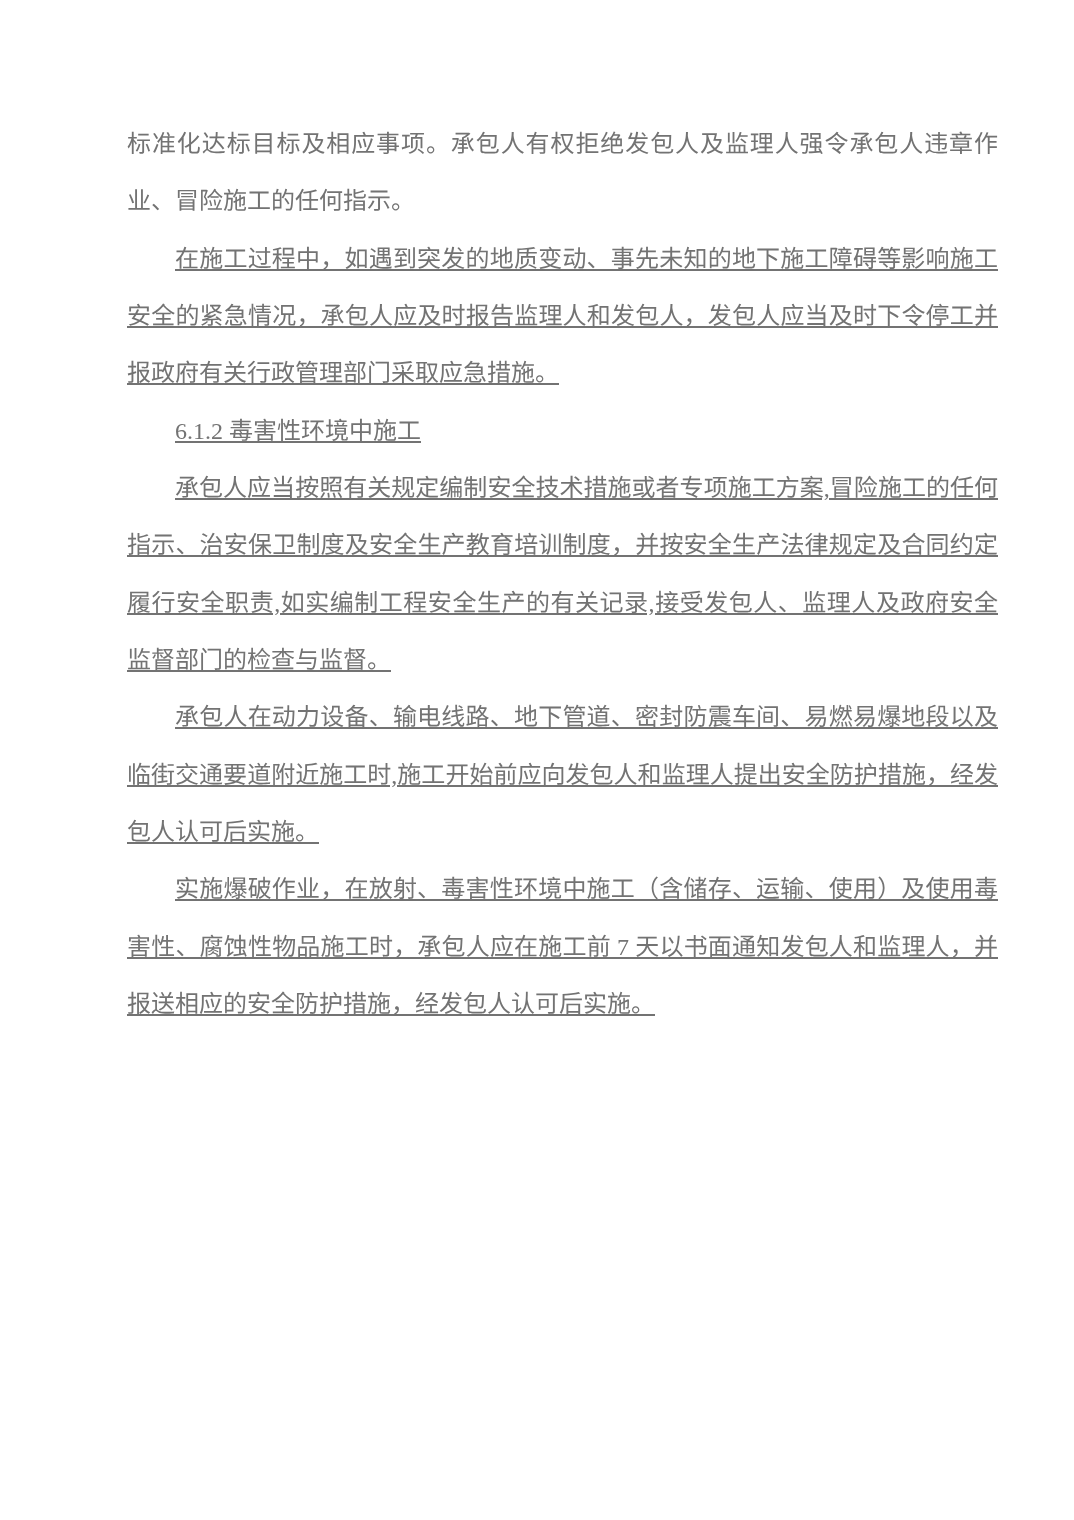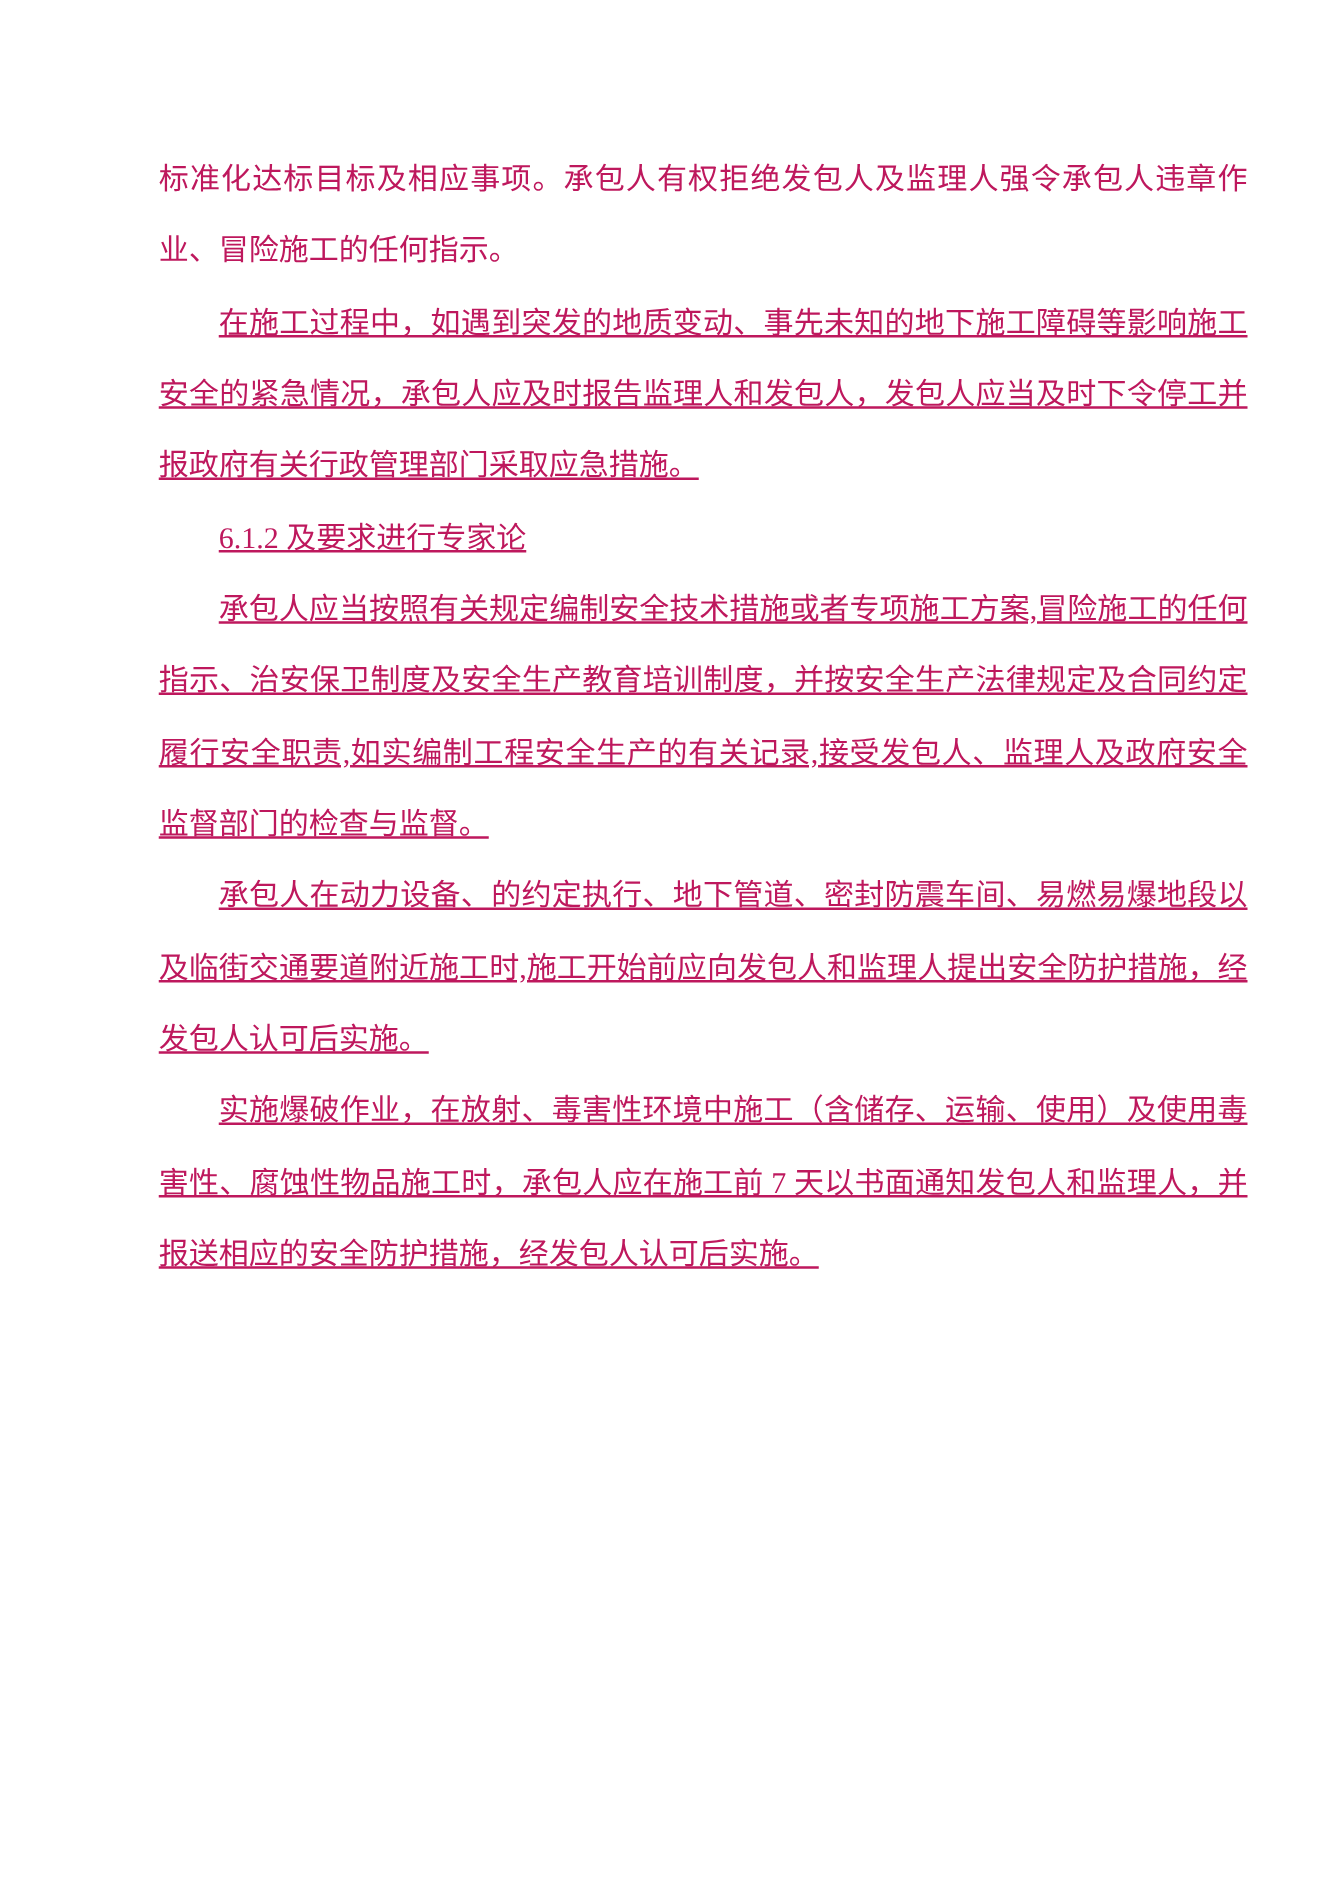--- a/index.html
+++ b/index.html
@@ -14,37 +14,37 @@
   }
   .page {
     box-sizing: border-box;
     width: 1074px;
     height: 1520px;
     padding: 116px 76px 0 127px;
     background: #ffffff;
     font-family: "Liberation Serif", "DejaVu Serif", serif;
     font-size: 24px;
     line-height: 57.33px;
-    color: #be185d;
+    color: #737373;
     text-align: justify;
     text-justify: inter-ideograph;
   }
   .para {
     margin: 0;
     padding: 0;
     word-break: break-all;
   }
   .indent {
     text-indent: 2em;
     text-decoration: underline;
   }
 </style>
 </head>
 <body>
 
 <div class="page">
   <p class="para">标准化达标目标及相应事项。承包人有权拒绝发包人及监理人强令承包人违章作业、冒险施工的任何指示。</p>
   <p class="para indent">在施工过程中，如遇到突发的地质变动、事先未知的地下施工障碍等影响施工安全的紧急情况，承包人应及时报告监理人和发包人，发包人应当及时下令停工并报政府有关行政管理部门采取应急措施。</p>
-  <p class="para indent">6.1.2 及要求进行专家论</p>
+  <p class="para indent">6.1.2 毒害性环境中施工</p>
   <p class="para indent">承包人应当按照有关规定编制安全技术措施或者专项施工方案,冒险施工的任何指示、治安保卫制度及安全生产教育培训制度，并按安全生产法律规定及合同约定履行安全职责,如实编制工程安全生产的有关记录,接受发包人、监理人及政府安全监督部门的检查与监督。</p>
-  <p class="para indent">承包人在动力设备、的约定执行、地下管道、密封防震车间、易燃易爆地段以及临街交通要道附近施工时,施工开始前应向发包人和监理人提出安全防护措施，经发包人认可后实施。</p>
+  <p class="para indent">承包人在动力设备、输电线路、地下管道、密封防震车间、易燃易爆地段以及临街交通要道附近施工时,施工开始前应向发包人和监理人提出安全防护措施，经发包人认可后实施。</p>
   <p class="para indent">实施爆破作业，在放射、毒害性环境中施工（含储存、运输、使用）及使用毒害性、腐蚀性物品施工时，承包人应在施工前 7 天以书面通知发包人和监理人，并报送相应的安全防护措施，经发包人认可后实施。</p>
 </div>
 
 </body></html>

